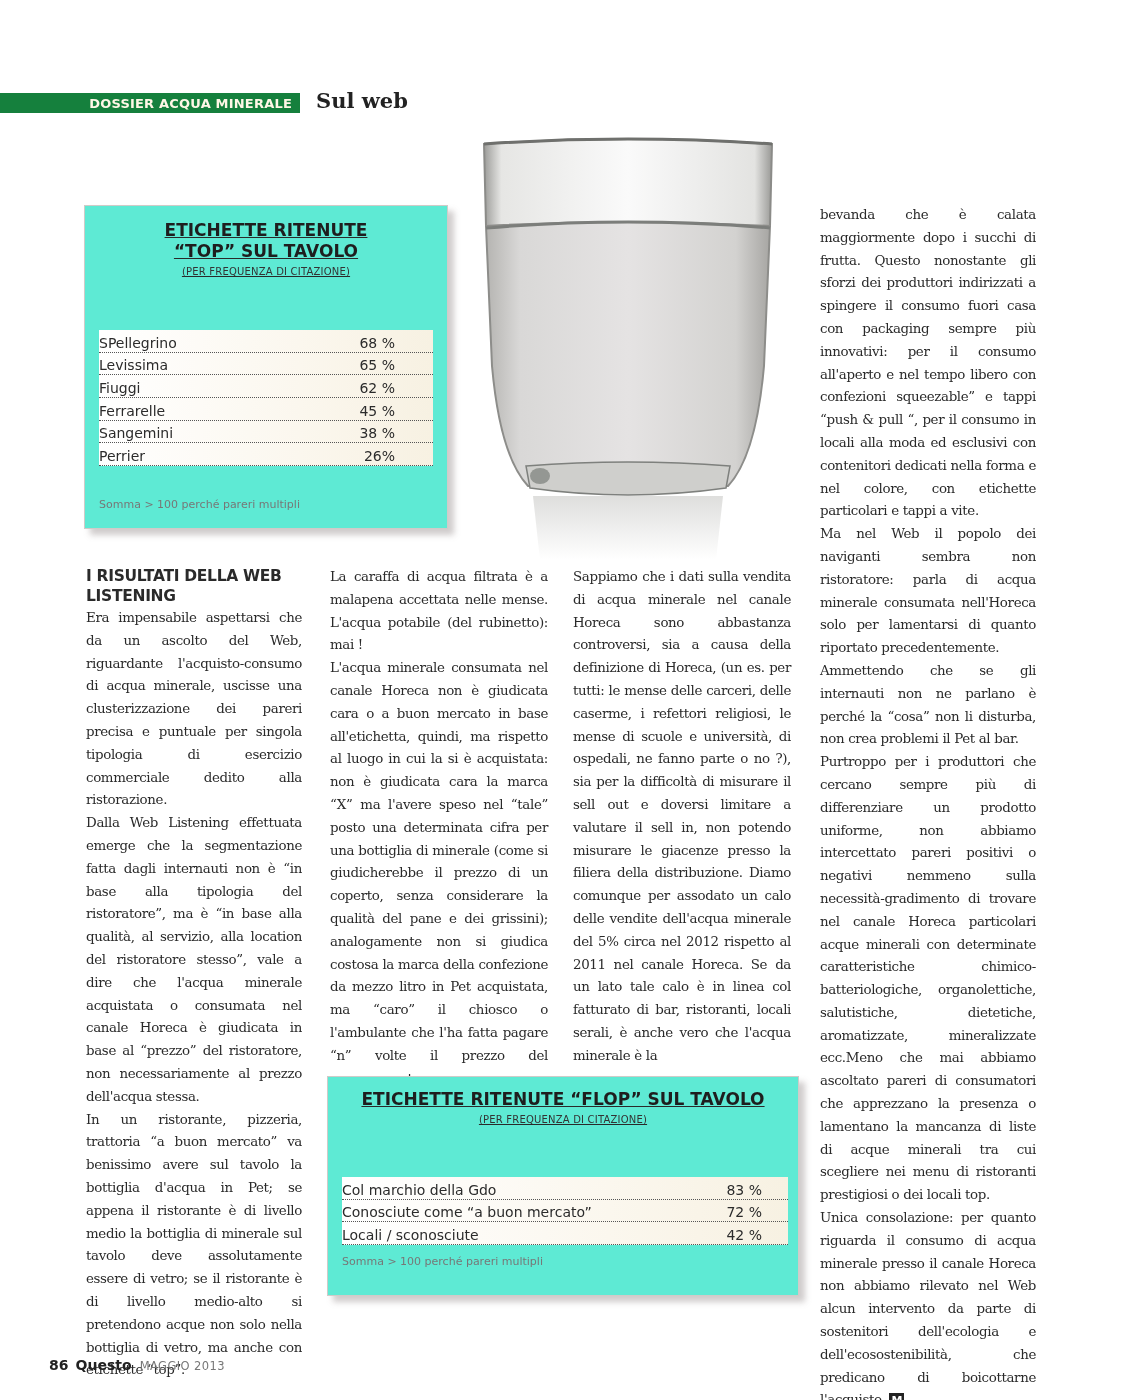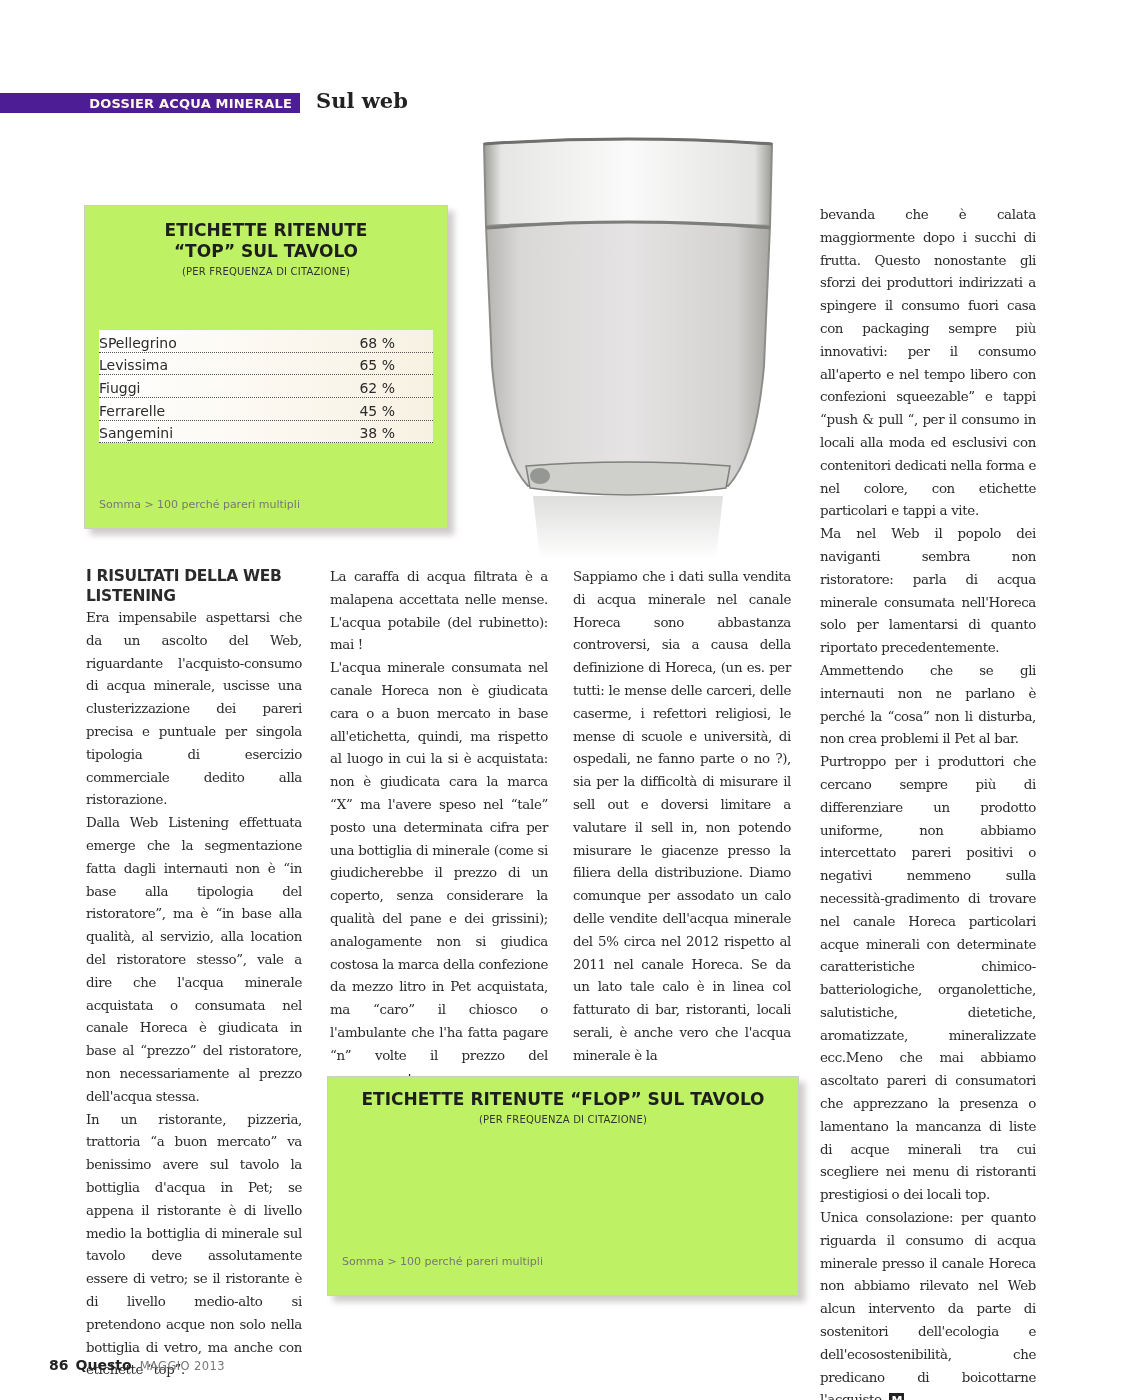--- a/index.html
+++ b/index.html
@@ -2,42 +2,43 @@
 <html><head>
 <meta charset="utf-8">
 <style>
   * { box-sizing: border-box; margin: 0; padding: 0; }
   html, body { width: 1128px; height: 1400px; background: #ffffff; }
   body { position: relative; overflow: hidden; color: #2a2a2a; }
 
   
   .dossier-bar {
     position: absolute; left: 0; top: 93px; width: 300px; height: 20px;
-    background: #4c1d95;
+    background: #15803d;
     display: flex; align-items: center; justify-content: flex-end;
     padding-right: 8px;
   }
   .dossier-bar span {
     font-family: "DejaVu Sans", sans-serif; font-weight: bold; font-size: 13px;
     color: #fff7e6; letter-spacing: 0.2px;
   }
   .section-title {
     position: absolute; left: 316px; top: 88px;
     font-family: "DejaVu Serif", serif; font-weight: bold; font-size: 21px; color: #222;
   }
 
   
   .glass-wrap { position: absolute; left: 478px; top: 136px; width: 300px; height: 424px; }
   .glass-wrap svg { width: 100%; height: 100%; display: block; }
 
   
   .box {
-    position: absolute; background: #bef264; border: 1px solid #cfcbc8;
+    position: absolute; background: #5eead4; border: 1px solid #cfcbc8;
     box-shadow: 6px 6px 6px rgba(120,110,110,0.35);
     font-family: "DejaVu Sans", sans-serif;
+    text-decoration: underline;
   }
   .box-top { left: 84px; top: 205px; width: 364px; height: 324px; }
   .box-flop { left: 327px; top: 1076px; width: 472px; height: 220px; }
   .box h2 {
     text-align: center; font-size: 17px; font-weight: bold; color: #1e1e1e; line-height: 21px;
   }
   .box-top h2 { margin-top: 14px; }
   .box-flop h2 { margin-top: 12px; font-size: 17px; }
   .box .sub {
     text-align: center; font-size: 10px; color: #333; margin-top: 4px; letter-spacing: 0.2px;
@@ -159,20 +160,24 @@
         <span class="val">62 %</span>
       </div>
     <div class="row">
         <span>Ferrarelle</span>
         <span class="val">45 %</span>
       </div>
     <div class="row">
         <span>Sangemini</span>
         <span class="val">38 %</span>
       </div>
+    <div class="row">
+        <span>Perrier</span>
+        <span class="val">26%</span>
+      </div>
   </div>
   <div class="note">Somma &gt; 100 perché pareri multipli</div>
 </div>
 
 <div class="col col1">
   <div class="subhead">I RISULTATI DELLA WEB LISTENING</div>
   <p>Era impensabile aspettarsi che da un ascolto del Web, riguardante l'acquisto-consumo di acqua minerale, uscisse una clusterizzazione dei pareri precisa e puntuale per singola tipologia di esercizio commerciale dedito alla ristorazione.</p>
   <p>Dalla Web Listening effettuata emerge che la segmentazione fatta dagli internauti non è “in base alla tipologia del ristoratore”, ma è “in base alla qualità, al servizio, alla location del ristoratore stesso”, vale a dire che l'acqua minerale acquistata o consumata nel canale Horeca è giudicata in base al “prezzo” del ristoratore, non necessariamente al prezzo dell'acqua stessa.</p>
   <p>In un ristorante, pizzeria, trattoria “a buon mercato” va benissimo avere sul tavolo la bottiglia d'acqua in Pet; se appena il ristorante è di livello medio la bottiglia di minerale sul tavolo deve assolutamente essere di vetro; se il ristorante è di livello medio-alto si pretendono acque non solo nella bottiglia di vetro, ma anche con etichette “top”.</p>
 </div>
@@ -190,20 +195,34 @@
   <p>bevanda che è calata maggiormente dopo i succhi di frutta. Questo nonostante gli sforzi dei produttori indirizzati a spingere il consumo fuori casa con packaging sempre più innovativi: per il consumo all'aperto e nel tempo libero con confezioni squeezable” e tappi “push &amp; pull “, per il consumo in locali alla moda ed esclusivi con contenitori dedicati nella forma e nel colore, con etichette particolari e tappi a vite.</p>
   <p>Ma nel Web il popolo dei naviganti sembra non ristoratore: parla di acqua minerale consumata nell'Horeca solo per lamentarsi di quanto riportato precedentemente.</p>
   <p>Ammettendo che se gli internauti non ne parlano è perché la “cosa” non li disturba, non crea problemi il Pet al bar.</p>
   <p>Purtroppo per i produttori che cercano sempre più di differenziare un prodotto uniforme, non abbiamo intercettato pareri positivi o negativi nemmeno sulla necessità-gradimento di trovare nel canale Horeca particolari acque minerali con determinate caratteristiche chimico-batteriologiche, organolettiche, salutistiche, dietetiche, aromatizzate, mineralizzate ecc.Meno che mai abbiamo ascoltato pareri di consumatori che apprezzano la presenza o lamentano la mancanza di liste di acque minerali tra cui scegliere nei menu di ristoranti prestigiosi o dei locali top.</p>
   <p><span>Unica consolazione: per quanto riguarda il consumo di acqua minerale presso il canale Horeca non abbiamo rilevato nel Web alcun intervento da parte di sostenitori dell'ecologia e dell'ecosostenibilità, che predicano di boicottarne l'acquisto.</span><span class="end-mark">M</span></p>
 </div>
 
 <div class="box box-flop">
   <h2>ETICHETTE RITENUTE “FLOP” SUL TAVOLO</h2>
   <div class="sub">(PER FREQUENZA DI CITAZIONE)</div>
+  <div class="rows">
+    <div class="row">
+        <span>Col marchio della Gdo</span>
+        <span class="val">83 %</span>
+      </div>
+    <div class="row">
+        <span>Conosciute come “a buon mercato”</span>
+        <span class="val">72 %</span>
+      </div>
+    <div class="row">
+        <span>Locali / sconosciute</span>
+        <span class="val">42 %</span>
+      </div>
+  </div>
   <div class="note">Somma &gt; 100 perché pareri multipli</div>
 </div>
 
 <div class="footer">
   <span class="pg">86</span>
   <span class="mag">Questo</span>
   <span class="date">MAGGIO 2013</span>
 </div>
 
 </body></html>

